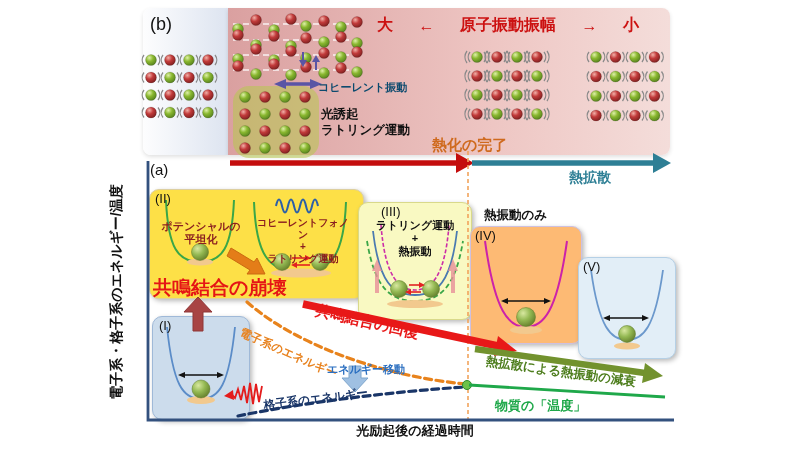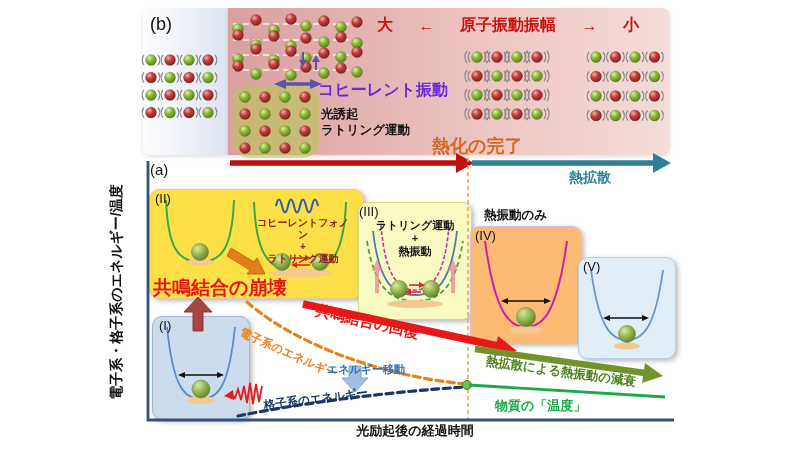--- a/index.html
+++ b/index.html
@@ -286,26 +286,26 @@
   </svg>
 
   <div class="abs t" style="left:150px;top:14px;font-size:18px;color:#111;">(b)</div>
   <div class="abs hdr" style="left:377px;top:15px;width:262px;">
     <span>大</span>
     <span>←</span>
     <span>原子振動振幅</span>
     <span>→</span>
     <span>小</span>
   </div>
-  <div class="abs t" style="left:318px;top:81px;font-size:16px;font-weight:bold;color:#6d28d9;">コヒーレント振動</div>
+  <div class="abs t" style="left:318px;top:81px;font-size:11px;font-weight:bold;color:#0c4a6e;">コヒーレント振動</div>
   <div class="abs" style="left:321px;top:106px;font-size:12.5px;font-weight:bold;color:#111;line-height:1.3;">
     <span style="display:block;">光誘起</span>
     <span style="display:block;">ラトリング運動</span>
   </div>
-  <div class="abs t" style="left:432px;top:136px;font-size:18px;font-weight:bold;color:#cf6a1e;">熱化の完了</div>
+  <div class="abs t" style="left:432px;top:136px;font-size:15px;font-weight:bold;color:#cf6a1e;">熱化の完了</div>
 
   <div class="abs t" style="left:535px;top:169px;width:110px;text-align:center;font-size:14px;font-weight:bold;color:#2e7f95;">熱拡散</div>
   <div class="abs t" style="left:150px;top:161px;font-size:15px;color:#111;">(a)</div>
 
   <div class="panel p2">
     <svg width="213" height="108">
       <path d="M16,10 C18,58 28,72 50,72 C72,72 82,58 84,10" fill="none" stroke="#3aa648" stroke-width="2"></path>
       <ellipse cx="50" cy="72" rx="13" ry="3.5" fill="#f2c98e"></ellipse>
       <circle cx="50" cy="62" r="8.5" fill="url(#gBall)" stroke="#5c7a2a" stroke-width="0.5"></circle>
       <path d="M104,12 C106,64 118,82 150,82 C182,82 194,64 196,12" fill="none" stroke="#3aa648" stroke-width="2"></path>
@@ -314,20 +314,24 @@
       <circle cx="170" cy="72" r="8.5" fill="url(#gBall)" stroke="#5c7a2a" stroke-width="0.5"></circle>
       <g stroke="#e32222" fill="#e32222">
         <line x1="142" y1="68" x2="156" y2="68" stroke-width="1.6"></line>
           <polygon points="155,65 161,68 155,71" stroke="none"></polygon>
         <line x1="160" y1="75" x2="146" y2="75" stroke-width="1.6"></line>
           <polygon points="147,72 141,75 147,78" stroke="none"></polygon>
       </g>
       <path d="M126,16 q3,-13 6,0 q3,13 6,0 q3,-13 6,0 q3,13 6,0 q3,-13 6,0 q3,13 6,0 q3,-13 6,0" fill="none" stroke="#2b5fa8" stroke-width="2"></path>
     </svg>
     <div class="plabel" style="left:5px;top:1px;">(II)</div>
+    <div class="abs darkred" style="left:4px;top:30px;width:94px;text-align:center;font-size:11px;line-height:1.2;">
+      <span style="display:block;">ポテンシャルの</span>
+      <span style="display:block;">平坦化</span>
+    </div>
     <div class="abs darkred" style="left:102px;top:27px;width:102px;text-align:center;font-size:10px;line-height:1.2;">
       <span style="display:block;">コヒーレントフォノン</span>
       <span style="display:block;">+</span>
       <span style="display:block;">ラトリング運動</span>
     </div>
   </div>
 
   <div class="panel p3">
     <svg width="112" height="116">
       <path d="M8,38 C16,86 32,98 56,98 C80,98 96,86 104,38" fill="none" stroke="#3aa648" stroke-width="1.8" stroke-dasharray="5,3"></path>
@@ -342,21 +346,21 @@
       <ellipse cx="56" cy="101" rx="28" ry="4" fill="#f2c98e"></ellipse>
       <circle cx="40" cy="86" r="8.5" fill="url(#gBall)" stroke="#5c7a2a" stroke-width="0.5"></circle>
       <circle cx="72" cy="86" r="8.5" fill="url(#gBall)" stroke="#5c7a2a" stroke-width="0.5"></circle>
       <g stroke="#e32222" fill="#e32222">
         <line x1="50" y1="82" x2="61" y2="82" stroke-width="1.6"></line>
           <polygon points="60,79 66,82 60,85" stroke="none"></polygon>
         <line x1="62" y1="89" x2="51" y2="89" stroke-width="1.6"></line>
           <polygon points="52,86 46,89 52,92" stroke="none"></polygon>
       </g>
     </svg>
-    <div class="plabel" style="left:0;top:1px;">(III)</div>
+    <div class="plabel" style="left:22px;top:1px;">(III)</div>
     <div class="abs" style="left:6px;top:16px;width:100px;text-align:center;font-size:11px;font-weight:bold;color:#111;line-height:1.2;">
       <span style="display:block;">ラトリング運動</span>
       <span style="display:block;">+</span>
       <span style="display:block;">熱振動</span>
     </div>
   </div>
 
   <div class="panel p4">
     <svg width="110" height="116">
       <path d="M14,14 C24,86 38,100 55,100 C72,100 86,86 96,14" fill="none" stroke="#cc22aa" stroke-width="2"></path>

